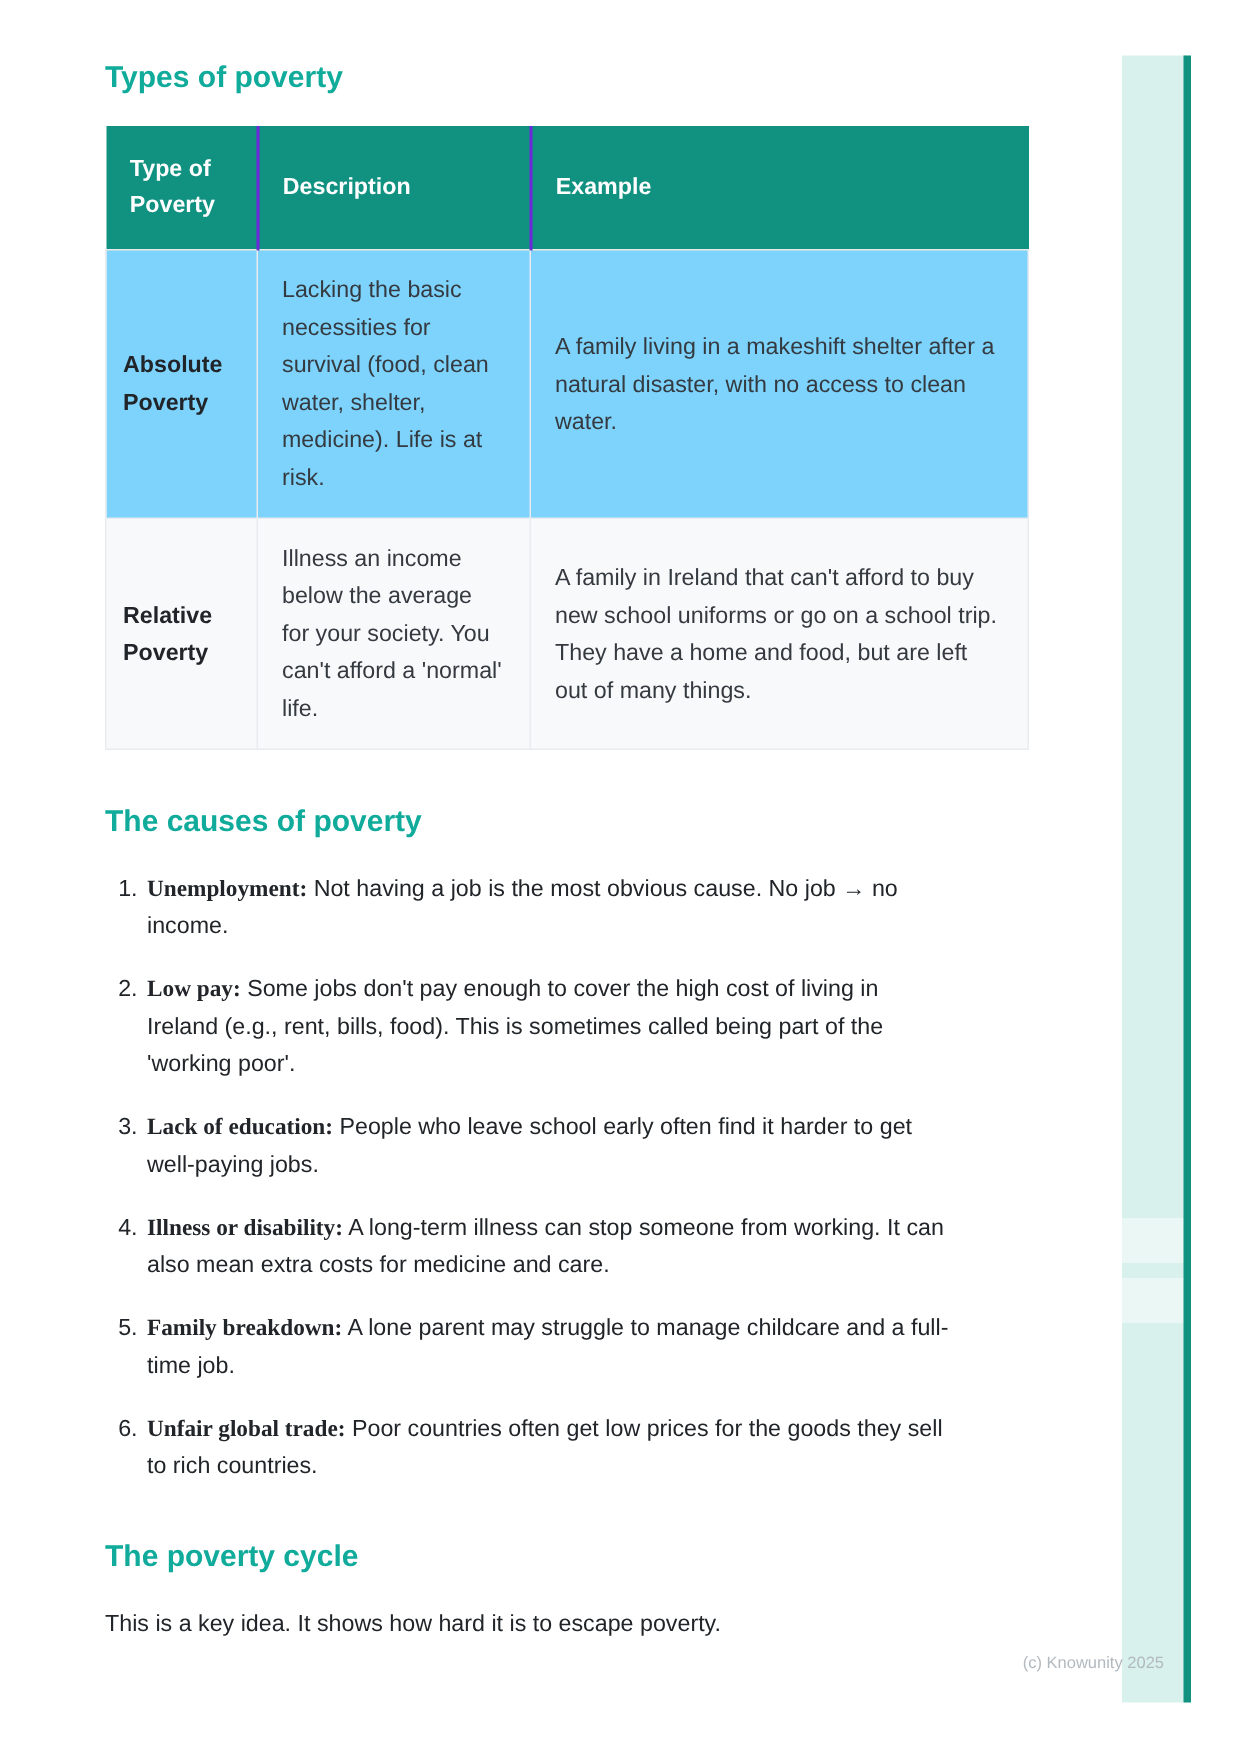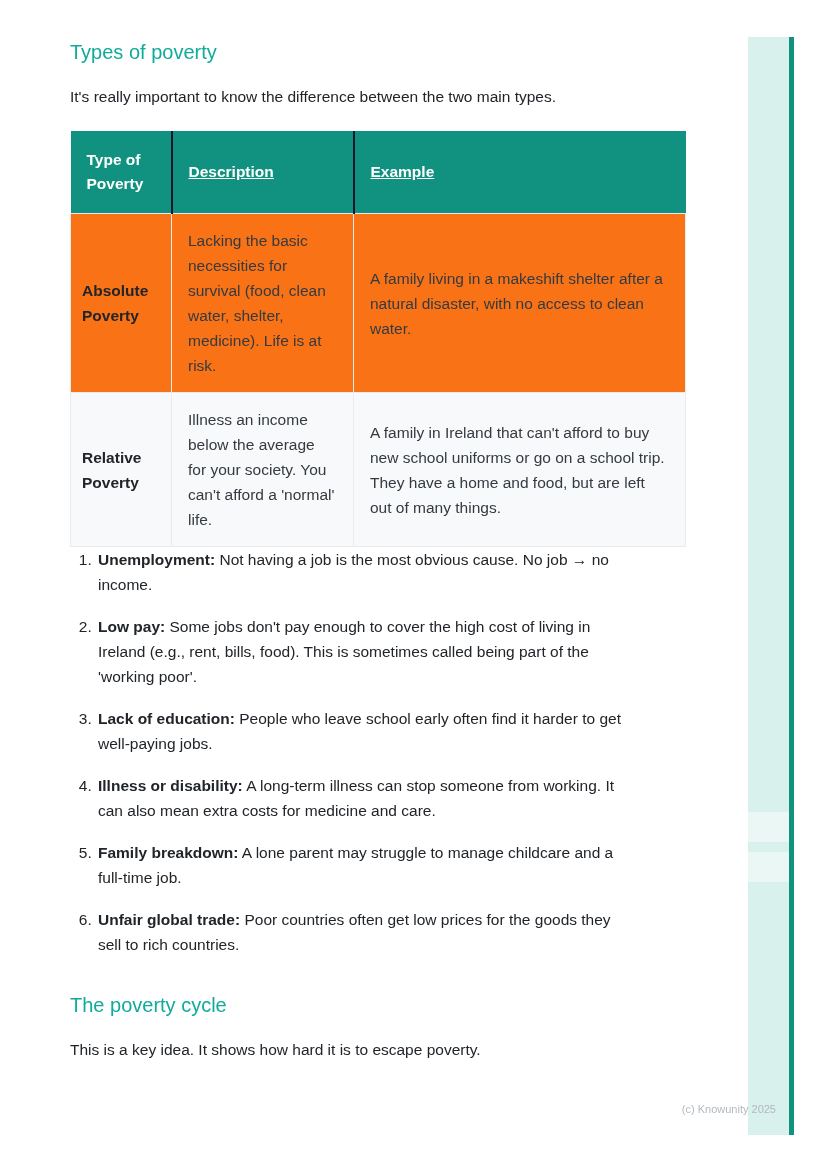--- a/index.html
+++ b/index.html
@@ -18,52 +18,52 @@
   html,body{margin:0;padding:0;}
   body{
     width:828px;height:1171px;background:#ffffff;
     font-family:"Liberation Sans", sans-serif;
     color:var(--body-text);
     font-size:15.5px;line-height:25px;
   }
   .page{position:relative;width:828px;height:1171px;background:#fff;overflow:hidden;}
   .content{position:absolute;left:70px;top:40px;width:563px;}
   h2{
-    font-size:20px;line-height:24px;font-weight:400;
+    font-size:20px;line-height:24px;font-weight:700;
     color:var(--accent);margin:36px 0 20px 0;
   }
   h2.first{margin-top:0;}
   p{margin:0 0 22px 0;}
   
   table{
     width:563px;border-collapse:collapse;table-layout:fixed;
     margin:6px 0 0 0;
   }
   th{
     background:var(--table-header-bg);color:var(--table-header-text);
     text-align:left;vertical-align:middle;
     padding:17px 16px;font-size:15.5px;font-weight:700;line-height:24px;
   }
   th.col-type{width:101px;}
   th.col-desc{width:182px;}
   th.col-ex{width:332px;}
-  th + th{border-left:2px solid #0f172a;text-decoration:underline;}
+  th + th{border-left:2px solid #6d28d9;}
   td{
     border:1px solid var(--border);
     padding:14px 16px;vertical-align:middle;
     font-size:15.5px;line-height:25px;color:var(--table-text);
-    background:#f97316;
+    background:#7dd3fc;
   }
   tr.alt td{background:var(--row-alt-bg);}
   td.cell-type{font-weight:700;color:var(--body-text);padding-left:11px;}
   
   ol{margin:0 0 10px 0;padding:0 0 0 26px;}
   li{margin:0 0 17px 0;padding-left:2px;}
   li:last-child{margin-bottom:12px;}
-  li b{font-weight:700;color:var(--body-text);}
+  li b{font-weight:700;color:var(--body-text);font-family:Liberation Serif, serif;}
   
   .edge-strip{
     position:absolute;left:748px;top:37px;width:43px;height:1098px;
     background:var(--strip-mint);
   }
   .edge-bar{
     position:absolute;left:789px;top:37px;width:5px;height:1098px;
     background:var(--strip-teal);
   }
   .strip-highlight{
@@ -78,21 +78,20 @@
   }
 </style>
 </head>
 <body>
 
 <div class="page">
 
   <div class="content">
 
     <h2 class="first">Types of poverty</h2>
-    <p>It's really important to know the difference between the two main types.</p>
 
     <table>
       <thead>
         <tr>
           <th class="col-type">Type of Poverty</th>
           <th class="col-desc">Description</th>
           <th class="col-ex">Example</th>
         </tr>
       </thead>
       <tbody>
@@ -102,20 +101,21 @@
           <td>A family living in a makeshift shelter after a natural disaster, with no access to clean water.</td>
         </tr>
         <tr class="alt">
           <td class="cell-type">Relative Poverty</td>
           <td>Illness an income below the average for your society. You can't afford a 'normal' life.</td>
           <td>A family in Ireland that can't afford to buy new school uniforms or go on a school trip. They have a home and food, but are left out of many things.</td>
         </tr>
       </tbody>
     </table>
 
+    <h2>The causes of poverty</h2>
 
     <ol>
       <li>
         <b>Unemployment:</b>
         <span>Not having a job is the most obvious cause. No job → no income.</span>
       </li>
       <li>
         <b>Low pay:</b>
         <span>Some jobs don't pay enough to cover the high cost of living in Ireland (e.g., rent, bills, food). This is sometimes called being part of the 'working poor'.</span>
       </li>

